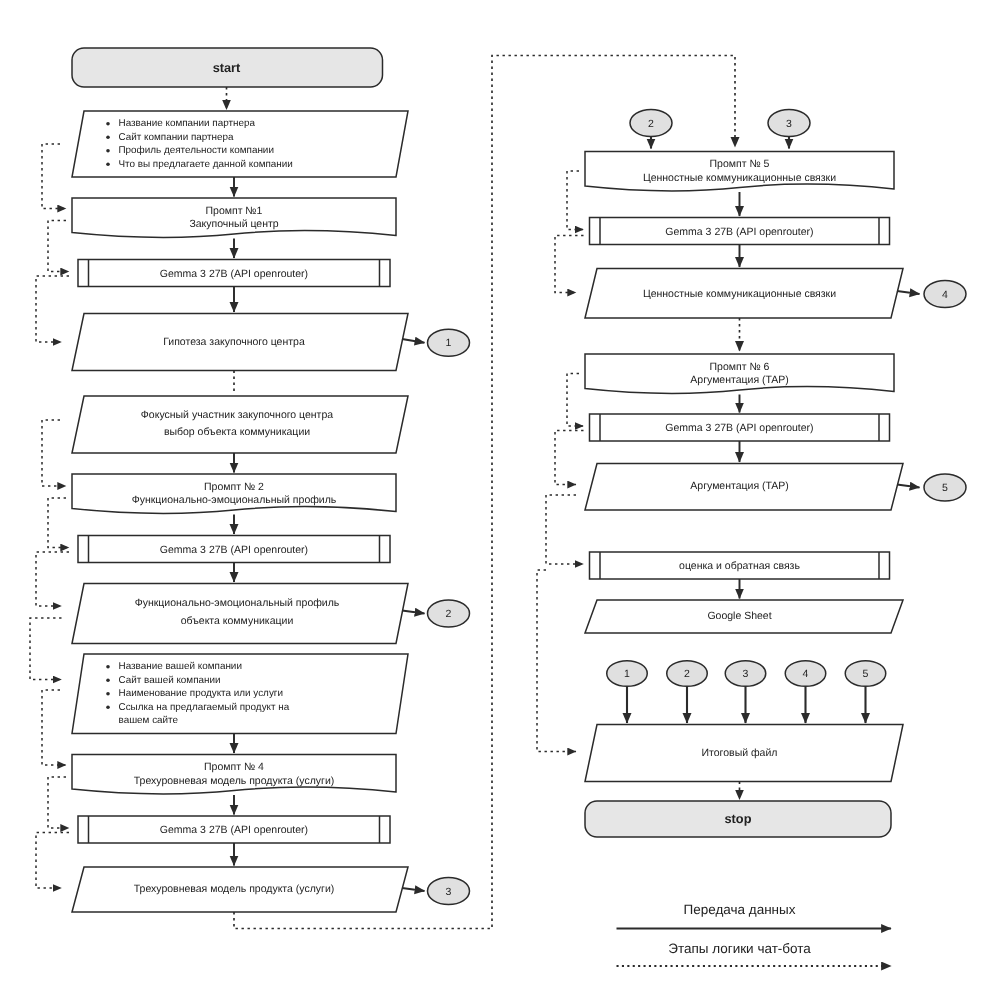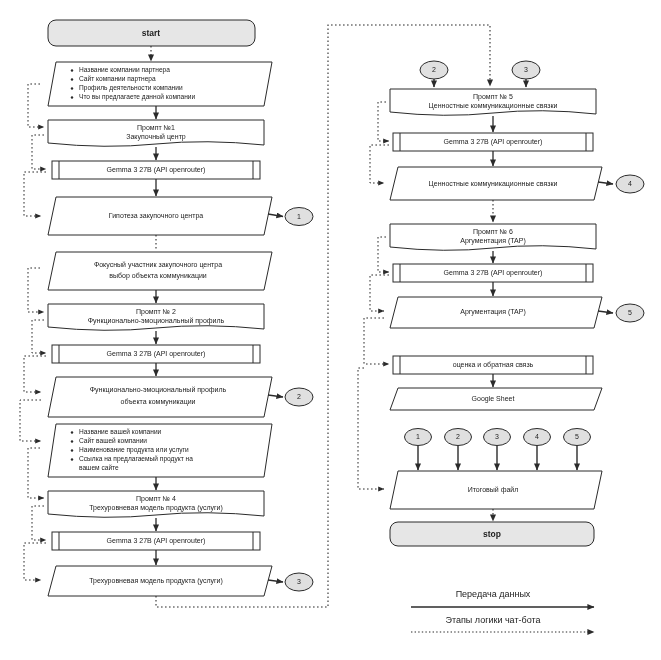--- a/index.html
+++ b/index.html
@@ -1,19 +1,19 @@
 <!DOCTYPE html>
 <html><head>
 <meta charset="utf-8">
 <title>Flowchart</title>
 <style>
   html,body{margin:0;padding:0;background:#ffffff;}
   body{width:661px;height:660px;overflow:hidden;
        font-family:"Liberation Sans","DejaVu Sans",sans-serif;color:#1a1a1a;}
-  #stage{position:relative;width:661px;height:521px;}
+  #stage{position:relative;width:661px;height:521px;margin-top:12px;}
   svg#canvas{position:absolute;left:0;top:0;width:661px;height:660px;}
   .lbl{font-family:"Liberation Sans","DejaVu Sans",sans-serif;fill:#222;}
   text{dominant-baseline:middle;}
 </style>
 </head>
 <body>
 
 <div id="stage">
 <svg id="canvas" viewBox="0 0 661 660" xmlns="http://www.w3.org/2000/svg">
   <defs>

